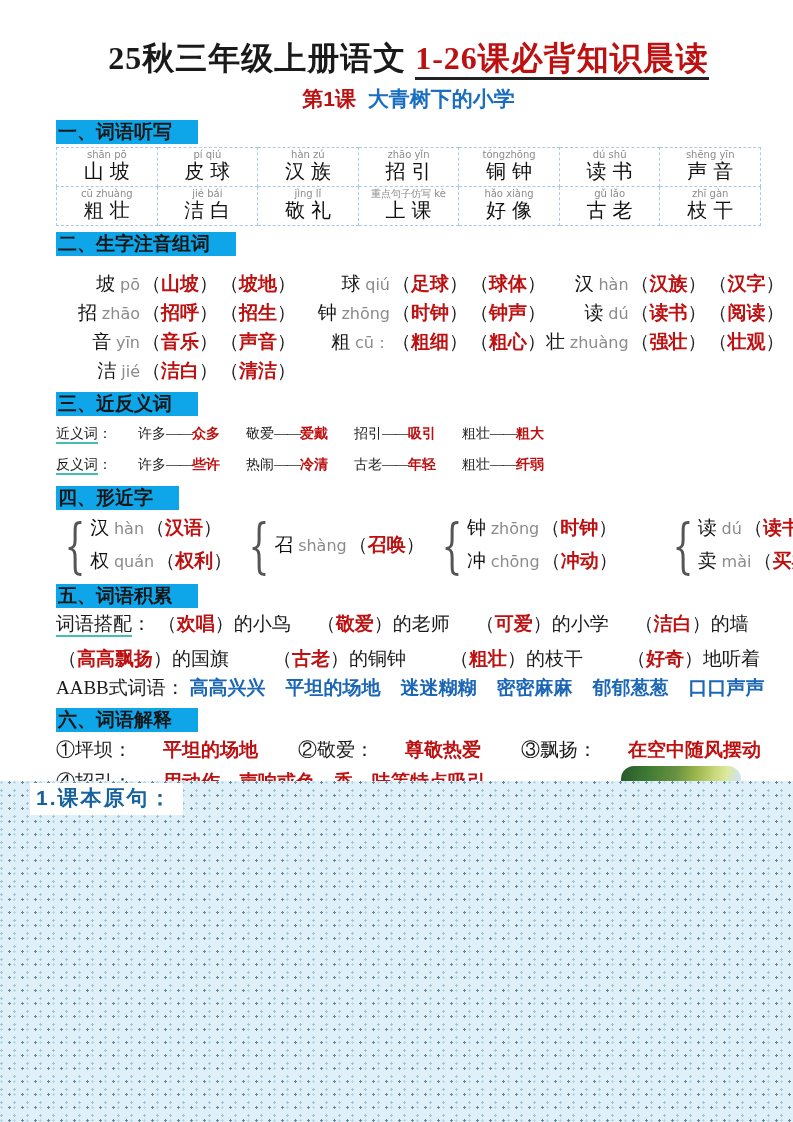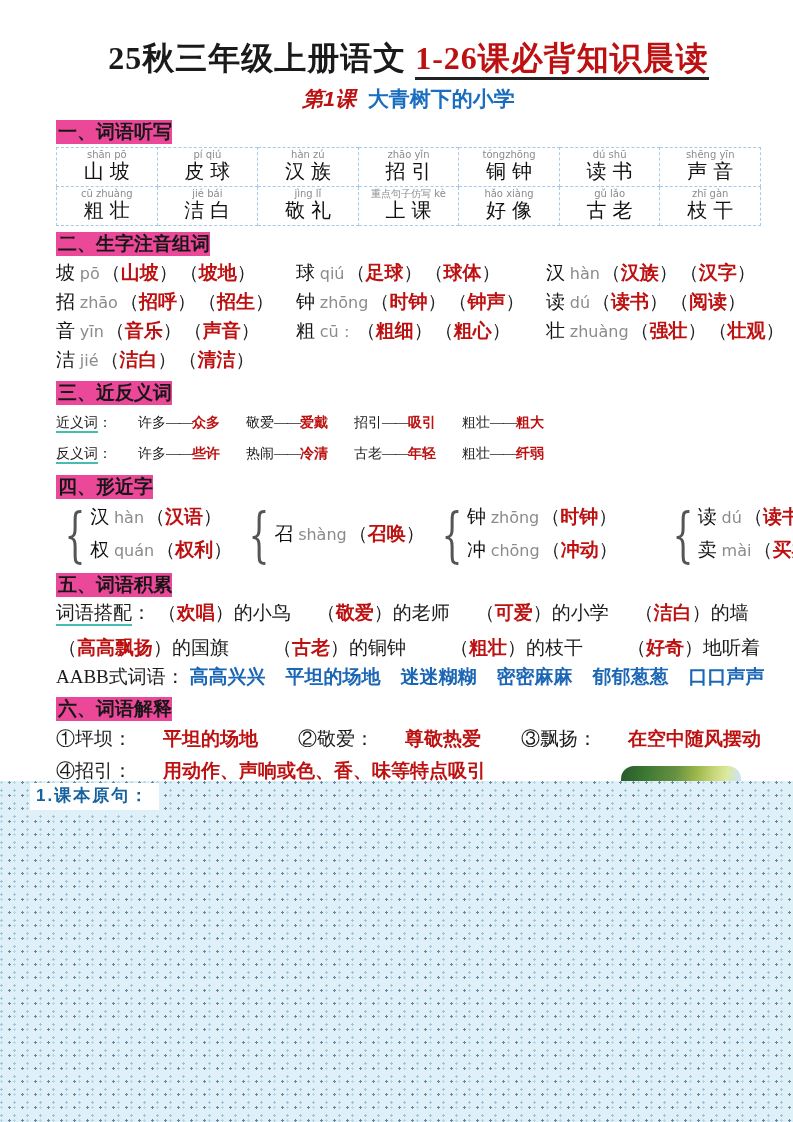--- a/index.html
+++ b/index.html
@@ -8,36 +8,36 @@
     background:#ffffff;color:#1a1a1a;
     font-family:"Liberation Serif",serif;
   }
   .content{padding:36px 32px 0 56px;}
 
   
   .title{ text-align:center; font-size:32px; font-weight:bold; line-height:44px; letter-spacing:1px; white-space:nowrap;}
   .title .t-red{color:#bd1111; border-bottom:3px solid #222; padding-bottom:1px;}
   .subtitle{ text-align:center; font-size:21px; font-weight:bold; line-height:30px; margin-top:4px;
     font-family:"Liberation Sans",sans-serif;}
-  .subtitle .s-red{color:#bd1111; margin-right:6px;font-style:italic;}
+  .subtitle .s-red{color:#bd1111; margin-right:6px;}
   .subtitle .s-blue{color:#1a6ebf;}
 
   
   h2{ margin:6px 0 2px 0; font-size:19px; line-height:24px; font-weight:bold;
       font-family:"Liberation Sans",sans-serif; color:#161616;}
-  h2 .hl{background:#ec4899; padding:1px 0 2px 2px;margin-top:24px;}
+  h2 .hl{background:#0ea5e9; padding:1px 26px 2px 2px;margin-top:24px;}
 
   
   table.dict{width:100%; border-collapse:collapse; table-layout:fixed; margin-top:3px;}
   table.dict td{border:1px dashed #a9c9ea; text-align:center; padding:1px 0 3px 0;}
   .py-s{font-size:10px; line-height:11px; color:#8b8b8b; font-family:"DejaVu Sans",sans-serif;}
   .dict-word{font-size:20px; line-height:23px; letter-spacing:6px; text-indent:6px; color:#111;}
 
   
-  .z-grid{display:grid; grid-template-columns:240px 250px auto; margin-top:3px;}
+  .z-grid{display:grid; grid-template-columns:240px 250px auto; margin-top:14px;text-align:right;}
   .z-item{font-size:19px; line-height:28px; white-space:nowrap;}
   .z-ch{color:#111;}
   .z-py{color:#8b8b8b; font-family:"DejaVu Sans",sans-serif; font-size:16px;}
   .paren{color:#222;}
   .paren.open{margin-left:2px;}
   .red-w{color:#bd1111; font-weight:bold;}
 
   
   .syn-line{font-size:14px; line-height:31px; white-space:nowrap;}
   .syn-label{border-bottom:2px solid #45bdb2; padding-bottom:1px;}
@@ -73,21 +73,21 @@
   .pattern{position:absolute; left:0; top:781px; width:793px; height:341px; z-index:2;
     background-color:#e0f0f9;
     background-image:
       radial-gradient(circle,#64879b 1px,rgba(0,0,0,0) 1.3px),
       radial-gradient(circle,#9cc3d6 1px,rgba(0,0,0,0) 1.3px),
       radial-gradient(circle,#b7d6e4 1px,rgba(0,0,0,0) 1.3px);
     background-size:13px 13px,13px 13px,13px 13px;
     background-position:3px 8px,8px 3px,8px 8px;}
   .sentence-label{position:absolute; left:30px; top:783px; z-index:3;
     background:#ffffff; padding:1px 10px 3px 6px;
-    color:#15629f; font-weight:bold; font-size:17px;
+    color:#15629f; font-weight:bold; font-size:21px;
     font-family:"Liberation Sans",sans-serif; letter-spacing:2px;}
 </style>
 </head>
 <body>
 
 <div class="content">
 
   <div class="title">
     <span class="t-black">25秋三年级上册语文</span>
     <span class="t-red">1-26课必背知识晨读</span>

